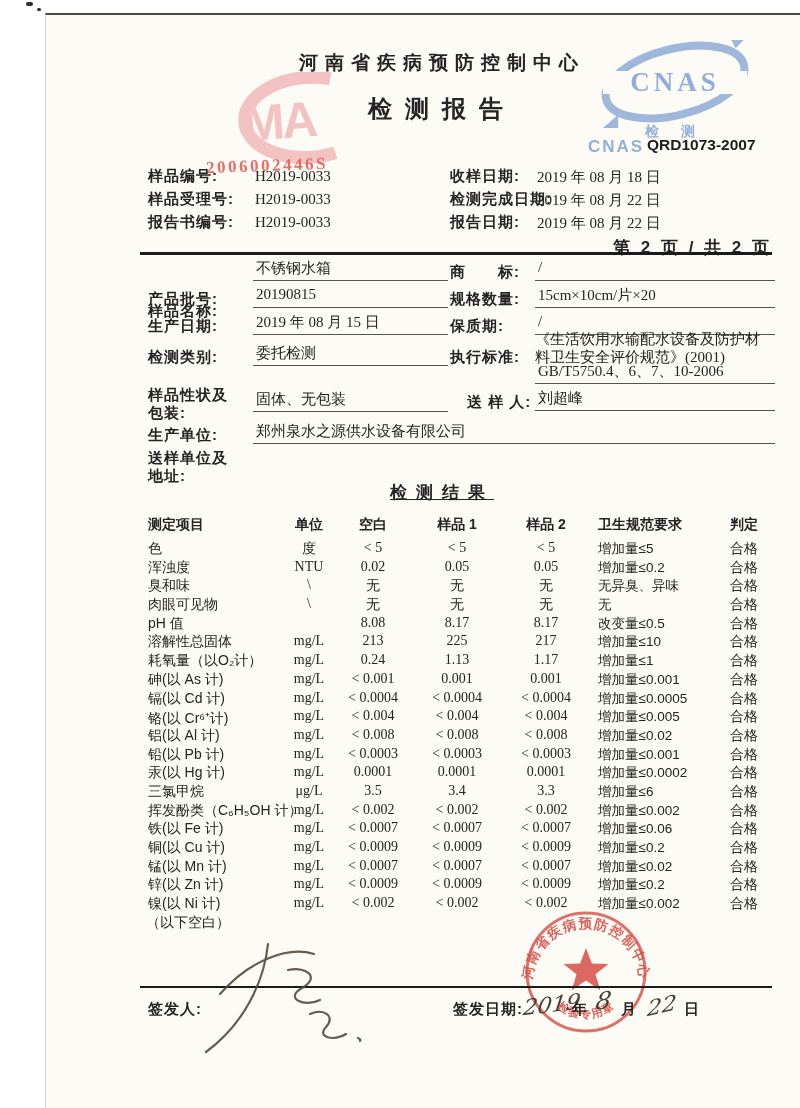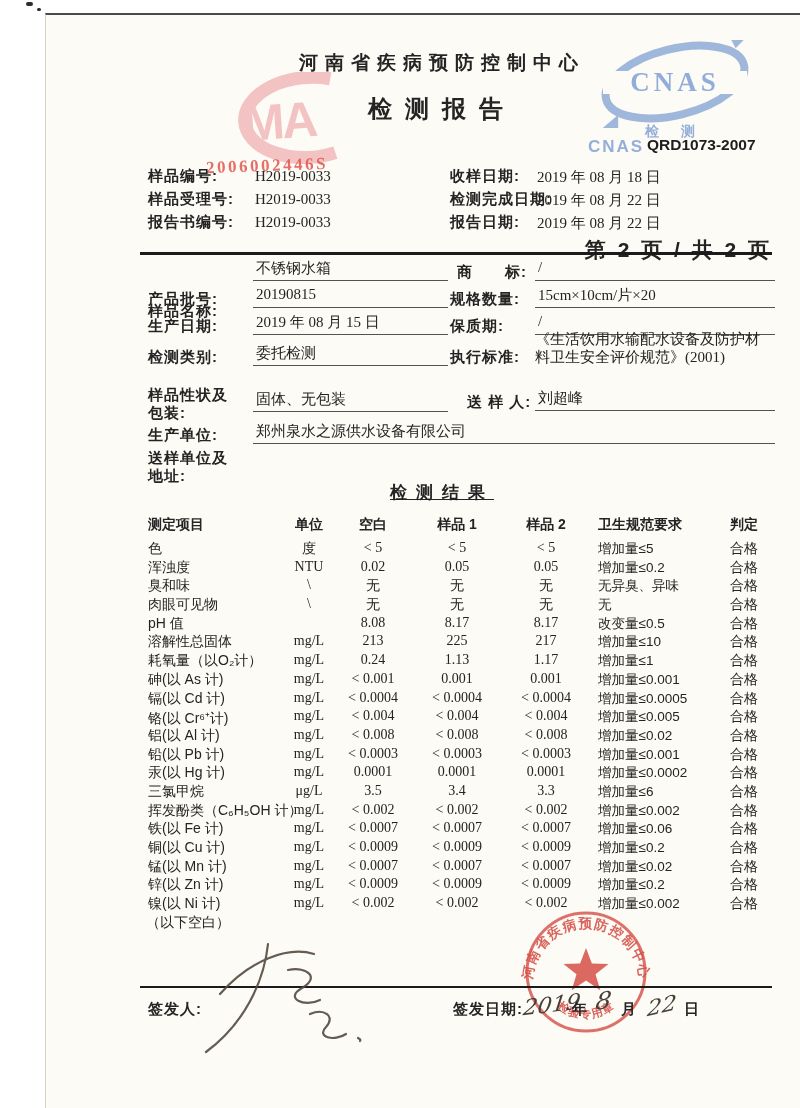--- a/index.html
+++ b/index.html
@@ -72,43 +72,44 @@
   <span class="abs label" style="left:148px;top:213px;">报告书编号:</span>
   <span class="abs val" style="left:255px;top:214px;">H2019-0033</span>
 
   <span class="abs label" style="left:450px;top:167px;">收样日期:</span>
   <span class="abs val" style="left:537px;top:168px;">2019 年 08 月 18 日</span>
   <span class="abs label" style="left:450px;top:190px;">检测完成日期:</span>
   <span class="abs val" style="left:537px;top:191px;">2019 年 08 月 22 日</span>
   <span class="abs label" style="left:450px;top:213px;">报告日期:</span>
   <span class="abs val" style="left:537px;top:214px;">2019 年 08 月 22 日</span>
 
-  <div class="abs" style="left:400px;top:236px;width:372px;text-align:right;font-size:21px;font-weight:600;letter-spacing:3px;">第 2 页 / 共 2 页</div>
+  <div class="abs" style="left:400px;top:236px;width:372px;text-align:right;font-size:17px;font-weight:600;letter-spacing:3px;">第 2 页 / 共 2 页</div>
   <div class="rule" style="top:252px;height:3px;"></div>
 
   <span class="abs label" style="left:148px;top:263px;margin-top:39px;">样品名称:</span>
   <span class="ubox val" style="left:253px;top:259px;width:192px;">不锈钢水箱</span>
-  <span class="abs label" style="left:450px;top:263px;margin-left:7px;">商　　标:</span>
+  <span class="abs label" style="left:450px;top:263px;">商　　标:</span>
   <span class="ubox val" style="left:535px;top:259px;width:237px;">/</span>
 
   <span class="abs label" style="left:148px;top:290px;">产品批号:</span>
   <span class="ubox val" style="left:253px;top:286px;width:192px;">20190815</span>
   <span class="abs label" style="left:450px;top:290px;">规格数量:</span>
   <span class="ubox val" style="left:535px;top:286px;width:237px;">15cm×10cm/片×20</span>
 
   <span class="abs label" style="left:148px;top:317px;">生产日期:</span>
   <span class="ubox val" style="left:253px;top:313px;width:192px;">2019 年 08 月 15 日</span>
   <span class="abs label" style="left:450px;top:317px;">保质期:</span>
   <span class="ubox val" style="left:535px;top:313px;width:237px;">/</span>
 
   <span class="abs label" style="left:148px;top:348px;">检测类别:</span>
   <span class="ubox val" style="left:253px;top:344px;width:192px;">委托检测</span>
   <span class="abs label" style="left:450px;top:348px;">执行标准:</span>
   <span class="abs val" style="left:535px;top:330px;">《生活饮用水输配水设备及防护材</span>
   <span class="abs val" style="left:535px;top:348px;">料卫生安全评价规范》(2001)</span>
+  <span class="ubox val" style="left:535px;top:362px;width:237px;">GB/T5750.4、6、7、10-2006</span>
 
   <span class="abs label" style="left:148px;top:386px;">样品性状及</span>
   <span class="abs label" style="left:148px;top:404px;">包装:</span>
   <span class="ubox val" style="left:253px;top:390px;width:192px;">固体、无包装</span>
   <span class="abs label" style="left:467px;top:393px;">送 样 人:</span>
   <span class="ubox val" style="left:535px;top:389px;width:237px;">刘超峰</span>
 
   <span class="abs label" style="left:148px;top:426px;">生产单位:</span>
   <span class="ubox val" style="left:253px;top:422px;width:519px;">郑州泉水之源供水设备有限公司</span>
 

